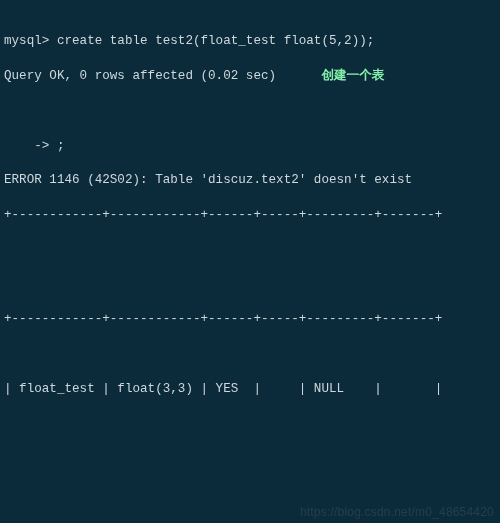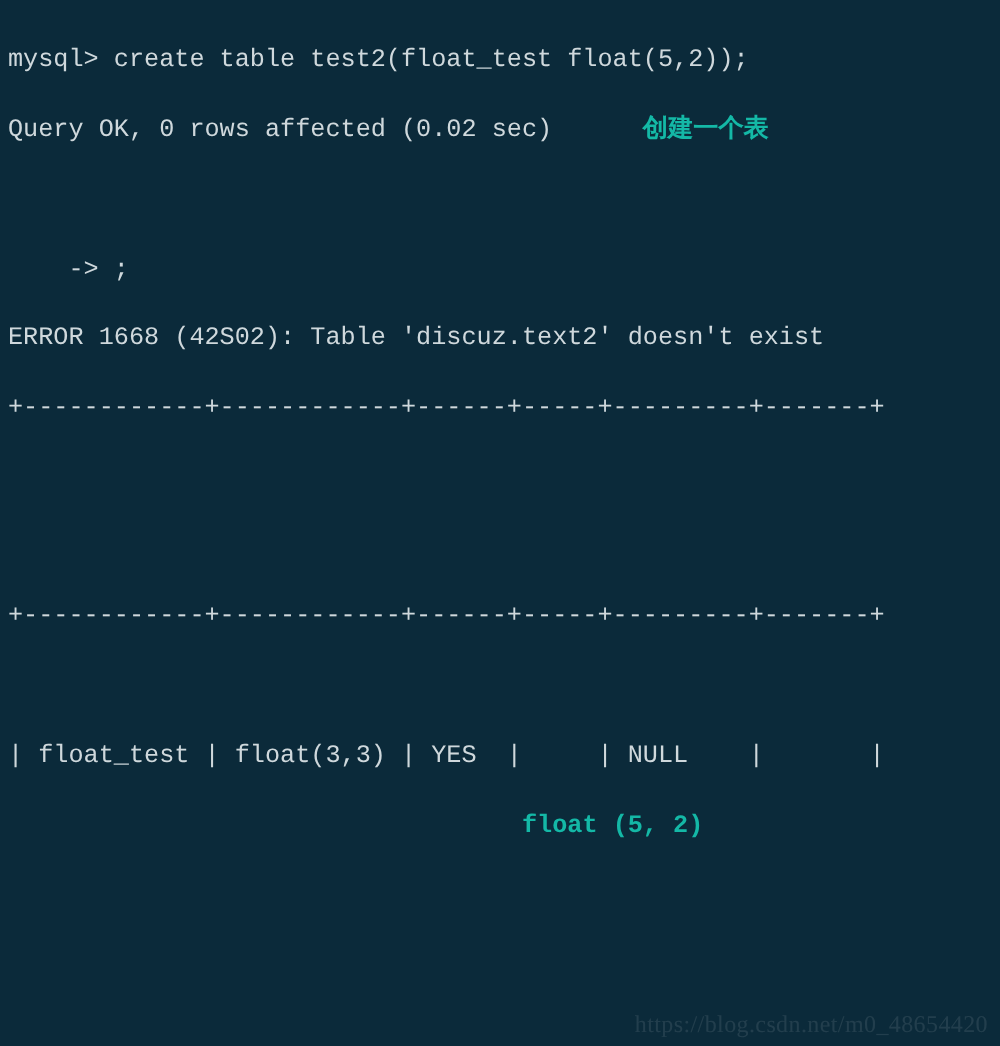--- a/index.html
+++ b/index.html
@@ -1,37 +1,36 @@
 <!DOCTYPE html>
 <html><head>
 <meta charset="utf-8">
 <style>
   html,body{margin:0;padding:0;background:#0b2a3a;}
   body{font-family:Consolas,"Courier New",monospace;font-size:12.6px;line-height:1.38;}
-  .term{position:relative;width:500px;height:523px;background:#0b2a3a;color:#cfd8dc;padding:5px 4px;box-sizing:border-box;white-space:pre;overflow:hidden;}
+  .term{position:relative;width:500px;height:523px;background:#0b2a3a;color:#cfd8dc;padding:16px 4px;box-sizing:border-box;white-space:pre;overflow:hidden;}
   .l{display:block;min-height:1.38em;}
-  .anno{color:#14b8a6;font-weight:bold;margin-top:48px;}
-  .wm{position:absolute;right:6px;bottom:2px;color:rgba(245,245,245,0.1);font-size:12px;font-family:Liberation Serif, serif;letter-spacing:0.2px;}
+  .anno{color:#86efac;font-weight:bold;margin-top:48px;}
+  .wm{position:absolute;right:6px;bottom:2px;color:rgba(245,245,245,0.1);font-size:12px;font-family:Liberation Sans, sans-serif;letter-spacing:0.2px;}
 </style>
 </head>
 <body>
 
 <div class="term">
 <span class="l">mysql&gt; create table test2(float_test float(5,2));</span>
 <span class="l"><span>Query OK, 0 rows affected (0.02 sec)      </span><span class="anno">创建一个表</span></span>
 <span class="l"> </span>
 <span class="l">    -&gt; ;</span>
-<span class="l">ERROR 1668 (42S02): Table 'discuz.text2' doesn't exist</span>
+<span class="l">ERROR 1146 (42S02): Table 'discuz.text2' doesn't exist</span>
 <span class="l">+------------+------------+------+-----+---------+-------+</span>
 <span class="l"></span>
 <span class="l"></span>
 <span class="l">+------------+------------+------+-----+---------+-------+</span>
 <span class="l"></span>
 <span class="l">| float_test | float(3,3) | YES  |     | NULL    |       |</span>
-<span class="l"><span>                                  </span><span class="anno">float (5, 2)</span></span>
 
 
 
 
 
 
 
 
 
 

